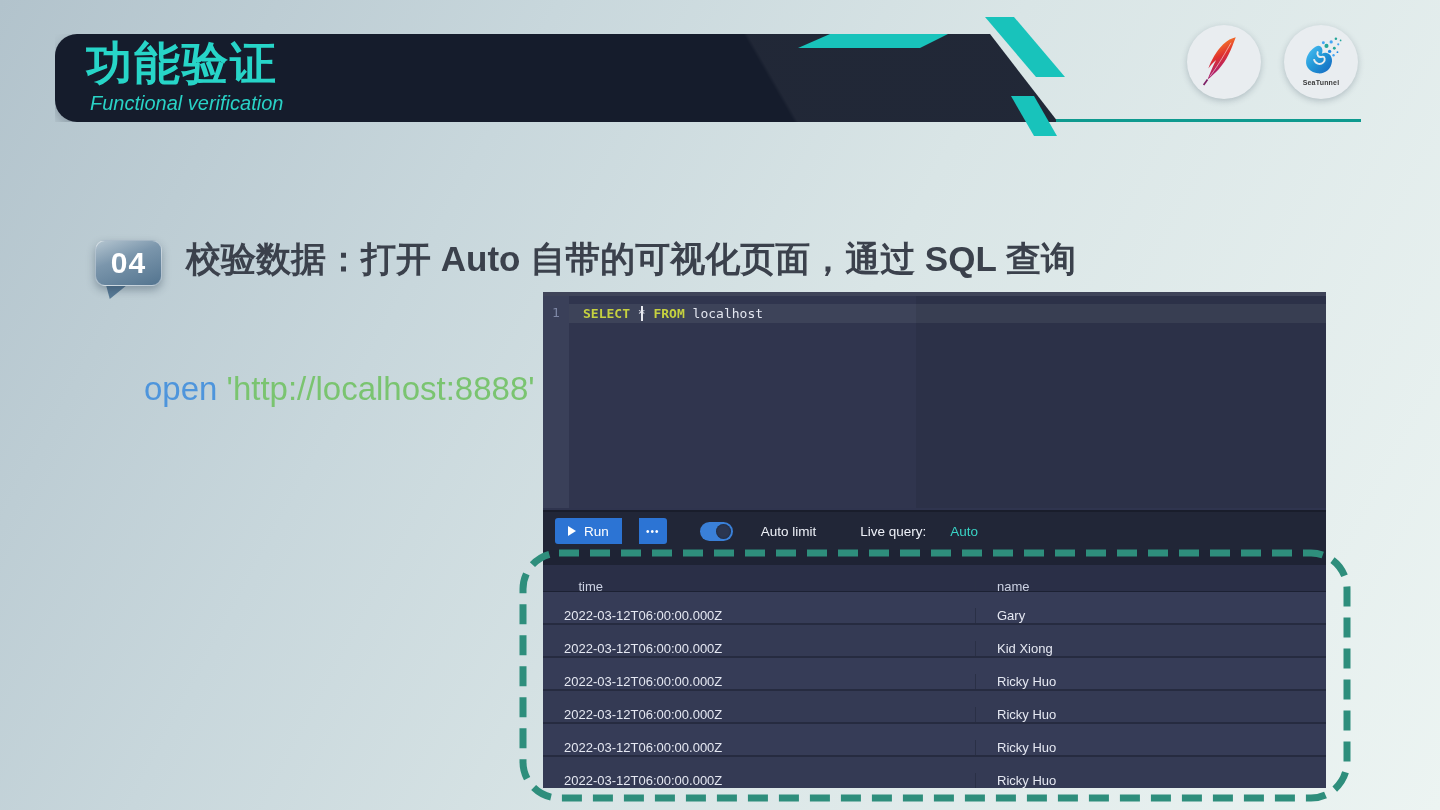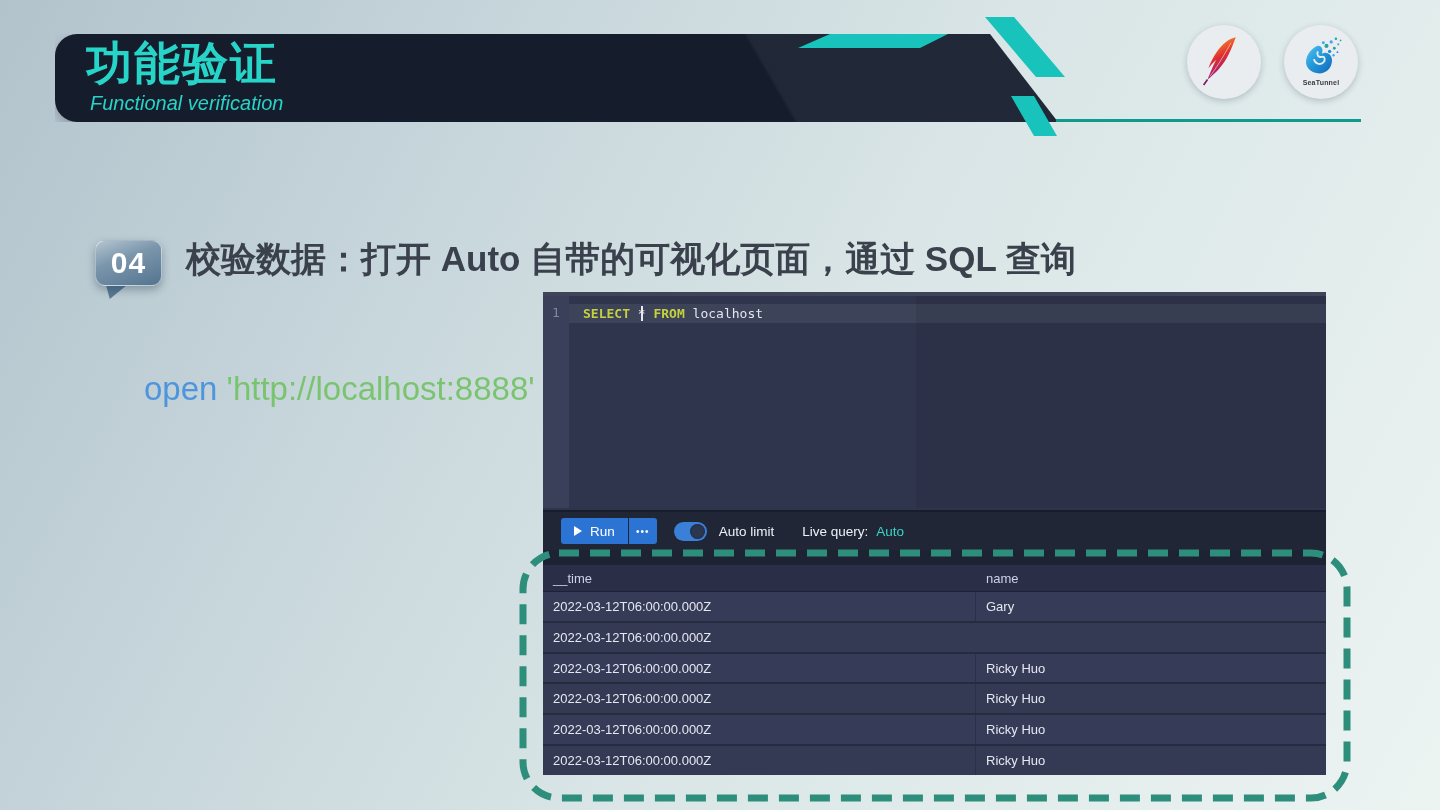--- a/index.html
+++ b/index.html
@@ -93,21 +93,21 @@
     color:#7e87a5; font-family:"DejaVu Sans Mono", monospace; font-size:13px; }
   .active-line { position:absolute; left:26px; right:0; top:8px; height:19px; background:#3d4359; }
   .code-line { position:absolute; left:40px; top:10px; font-family:"DejaVu Sans Mono", monospace;
     font-size:13px; white-space:pre; }
   .tok-kw { color:#c6d13f; font-weight:bold; }
   .tok-id { color:#e3e6f0; }
   .caret { position:absolute; left:98px; top:10px; width:2px; height:15px; background:#e8eaf0; }
 
   .toolbar {
     position:absolute; left:0; top:218px; width:100%; height:40px; background:#212637;
-    border-top:2px solid #191d2b; display:flex; align-items:center; padding-left:18px;
+    border-top:2px solid #191d2b; display:flex; align-items:center; padding-left:12px;gap:16px;
   }
   .run-btn {
     height:26px; background:#2c74d4; border-radius:3px 0 0 3px;
     display:flex; align-items:center; padding:0 13px; gap:8px; color:#fff;
     font-size:13.5px; cursor:pointer;
   }
   .play-tri { width:0; height:0; border-left:8px solid #fff;
     border-top:5px solid transparent; border-bottom:5px solid transparent; }
   .more-btn {
     height:26px; width:28px; background:#2c74d4; border-radius:0 3px 3px 0; margin-left:1px;
@@ -123,21 +123,21 @@
   .tb-value { color:#39d3c5; margin-left:8px; font-size:13.5px; }
 
   .table-gap { position:absolute; left:0; top:258px; width:100%; height:15px; background:#1e2334; }
   .dtable { position:absolute; left:0; top:273px; width:100%; height:210px;
     display:flex; flex-direction:column; }
   .thead { height:27px; background:#2a2f47; border-bottom:1px solid #1c2133;
     display:flex; color:#ccd2e3; }
   .trow { flex:1; background:#363c57; border-bottom:2px solid #262b40; display:flex; }
   .trow:nth-child(odd) { background:#343a54; }
   .trow:last-child { border-bottom:none; }
-  .tcell { display:flex; align-items:center; padding-left:10px; overflow:hidden; white-space:nowrap; }
+  .tcell { display:flex; align-items:center; padding-left:21px; overflow:hidden; white-space:nowrap;margin-top:16px; }
   .tcell.time { width:432px; }
   .tcell.name { flex:1; border-left:1px solid #2a3046; }
 
   
   .dash-box { position:absolute; left:519px; top:549px; width:832px; height:253px; z-index:9;
     pointer-events:none; }
 </style>
 </head>
 <body>
 
@@ -239,20 +239,21 @@
       <div class="thead">
         <div class="tcell time">__time</div>
         <div class="tcell name">name</div>
       </div>
       <div class="trow">
         <div class="tcell time">2022-03-12T06:00:00.000Z</div>
         <div class="tcell name">Gary</div>
       </div>
       <div class="trow">
         <div class="tcell time">2022-03-12T06:00:00.000Z</div>
+        <div class="tcell name">Kid Xiong</div>
       </div>
       <div class="trow">
         <div class="tcell time">2022-03-12T06:00:00.000Z</div>
         <div class="tcell name">Ricky Huo</div>
       </div>
       <div class="trow">
         <div class="tcell time">2022-03-12T06:00:00.000Z</div>
         <div class="tcell name">Ricky Huo</div>
       </div>
       <div class="trow">

